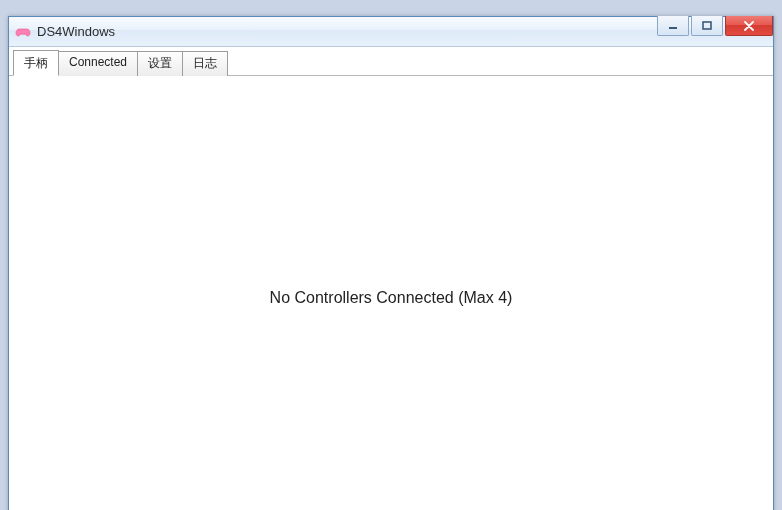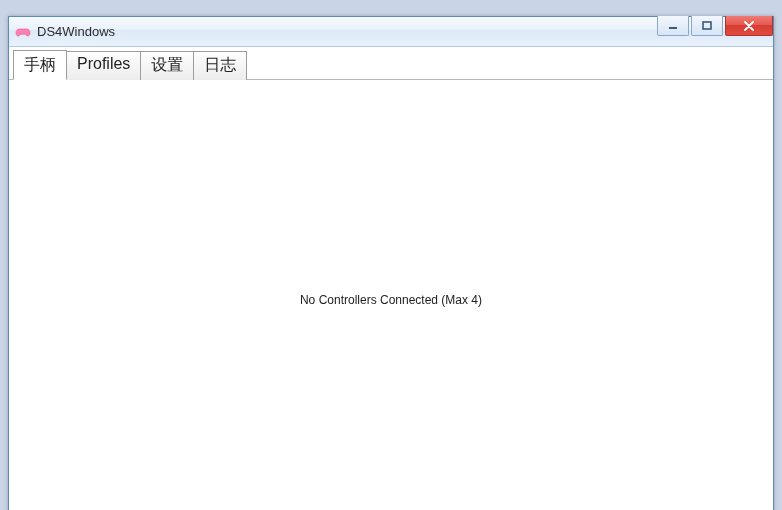--- a/index.html
+++ b/index.html
@@ -77,42 +77,42 @@
       gap: 0;
     }
     .tab {
       padding: 3px 10px;
       background: linear-gradient(to bottom,#fefefe,#ececec);
       border: 1px solid #9d9d9d;
       border-bottom: none;
       margin-right: -1px;
       margin-bottom: -1px;
       color: #222;
-      font-size: 16px;
+      font-size: 12px;
       cursor: default;
       position: relative;
     }
     .tab.active {
       background: #fff;
       border-bottom: 1px solid #fff;
       z-index: 2;
       padding-top:4px;
       margin-top:-1px;
     }
     .content {
       flex: 1;
       background: #fff;
       position: relative;
       display: flex;
       align-items: center;
       justify-content: center;
     }
     .empty-msg {
       color: #222;
-      font-size: 12px;
+      font-size: 16px;
       margin-top: -6px;
     }
   </style>
 </head>
 <body>
 
 <div class="window">
   <div class="titlebar">
     <span class="app-icon">
       <svg width="16" height="16" viewBox="0 0 16 16">
@@ -134,21 +134,21 @@
       <div class="win-btn close">
         <svg width="12" height="10" viewBox="0 0 12 10">
             <path d="M2 1 L10 9 M10 1 L2 9" stroke="#fff" stroke-width="1.8" stroke-linecap="round"></path>
           </svg>
       </div>
     </div>
   </div>
 
   <div class="tab-strip">
     <div class="tab active"><span>手柄</span></div>
-    <div class="tab"><span>Profiles</span></div>
+    <div class="tab"><span>Connected</span></div>
     <div class="tab"><span>设置</span></div>
     <div class="tab"><span>日志</span></div>
   </div>
 
   <div class="content">
     <div class="empty-msg">No Controllers Connected (Max 4)</div>
   </div>
 </div>
 
 </body></html>

